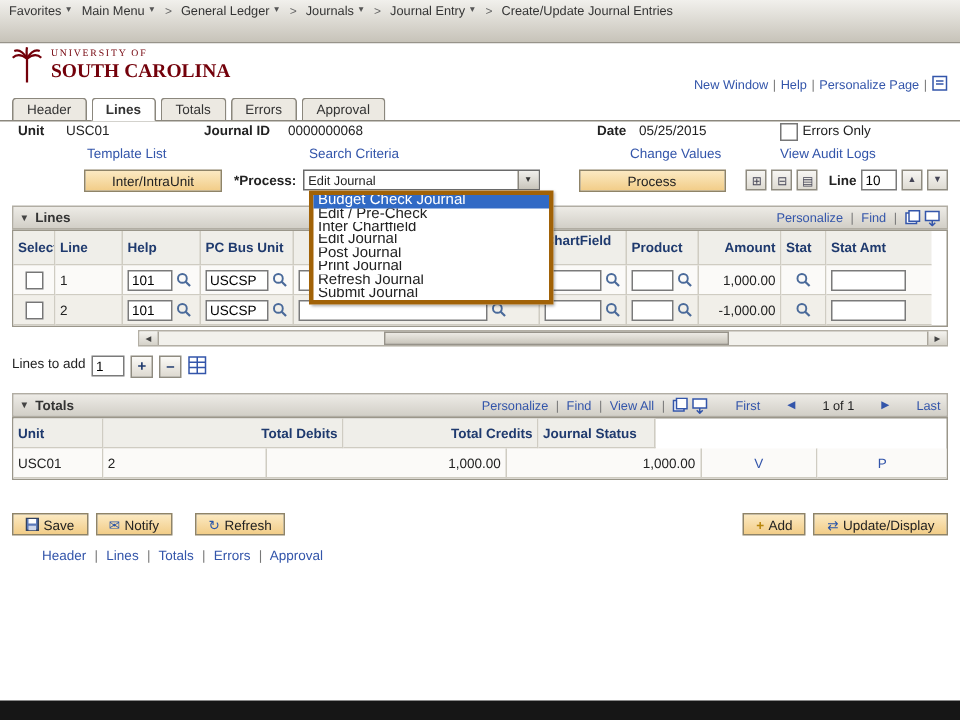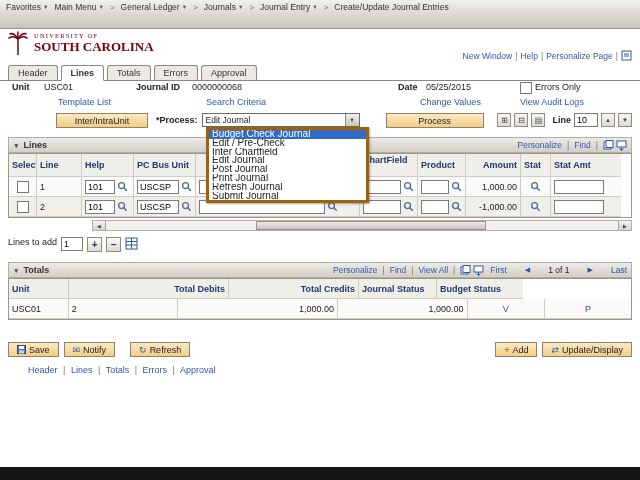--- a/index.html
+++ b/index.html
@@ -78,21 +78,21 @@
   .sbtn{width:12px;height:9px;background:linear-gradient(#f4f3ef,#d5d2c9);border-right:1px solid #a9a59b;
         display:flex;align-items:center;justify-content:center;font-size:5px;color:#444;cursor:pointer;}
   .sbtn.last{border-right:none;border-left:1px solid #a9a59b;}
   .strack{flex:1;position:relative;}
   .sthumb{position:absolute;left:150px;width:230px;top:0;height:9px;background:linear-gradient(#eceae4,#cac6bc);
           border:1px solid #97938a;box-sizing:border-box;cursor:grab;}
   .addrow{margin-top:6px;display:flex;gap:4px;height:15px;}
   .sqbtn{display:inline-flex;align-items:center;justify-content:center;width:13px;height:13px;
          border:1px solid #8f8b80;background:linear-gradient(#fbfaf7,#ddd9d0);color:#1f3a6e;
          font-weight:bold;font-size:10px;cursor:pointer;}
-  .pager{display:flex;align-items:center;gap:18px;margin-left:4px;}
+  .pager{display:flex;align-items:center;gap:18px;margin-left:16px;}
   .parrow{color:#3355aa;font-size:7px;cursor:pointer;}
   
   .actions{margin-top:22px;display:flex;align-items:center;gap:5px;}
   .icon-glyph{font-size:9px;color:#2a55a8;}
   .push{margin-left:auto;}
   .footlinks{margin-top:8px;font-size:9px;padding-left:20px;}
   .bottombar{position:absolute;left:0;right:0;bottom:0;height:13px;background:#161616;}
   
   .ddlist{position:absolute;left:206px;top:127px;width:157px;background:#fff;border:3px solid #a16207;
           z-index:30;font-size:10px;box-shadow:1px 1px 2px rgba(0,0,0,.35);}
@@ -442,23 +442,20 @@
           </div>
         <div class="gc t-deb num">
             <span>Total Debits</span>
           </div>
         <div class="gc t-cred num">
             <span>Total Credits</span>
           </div>
         <div class="gc t-jst">
             <span>Journal Status</span>
           </div>
-        <div class="gc t-bst">
-            <span>Budget Status</span>
-          </div>
       </div>
       <div class="grow r-odd">
         <div class="gc t-unit">
             <span>USC01</span>
           </div>
         <div class="gc t-lines">
             <span>2</span>
           </div>
         <div class="gc t-deb num">
             <span>1,000.00</span>

